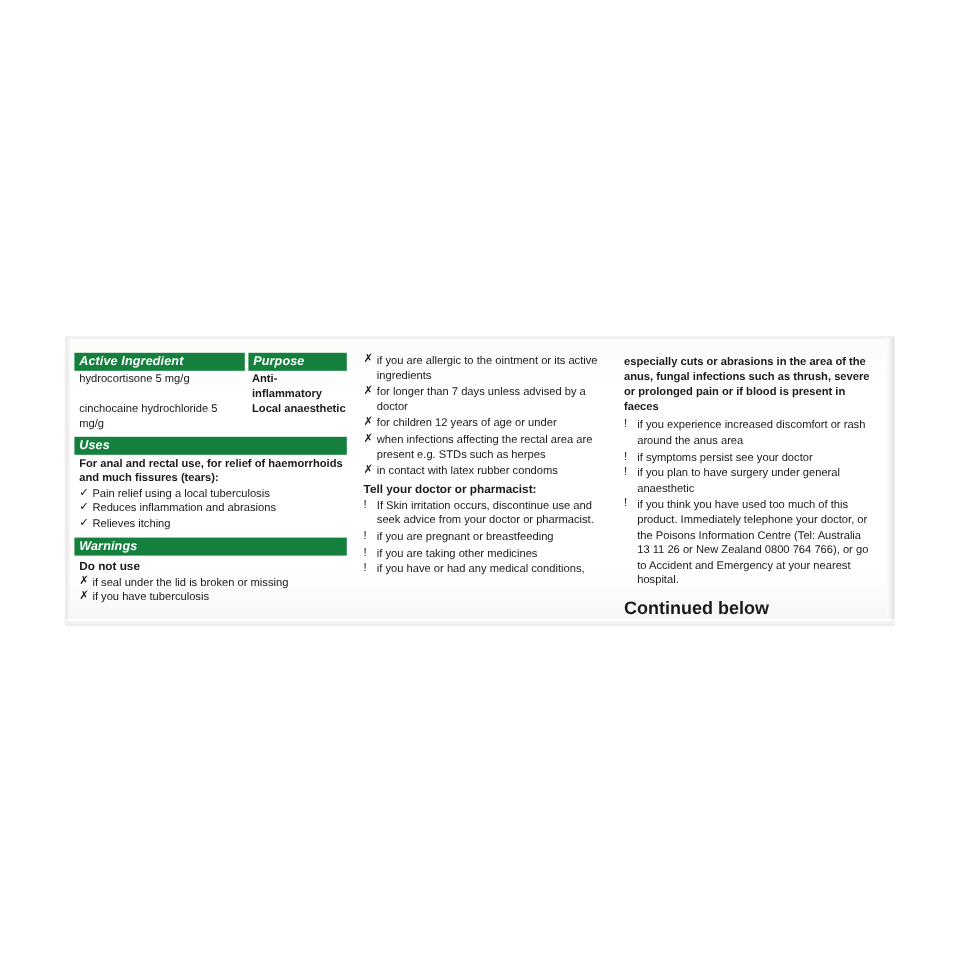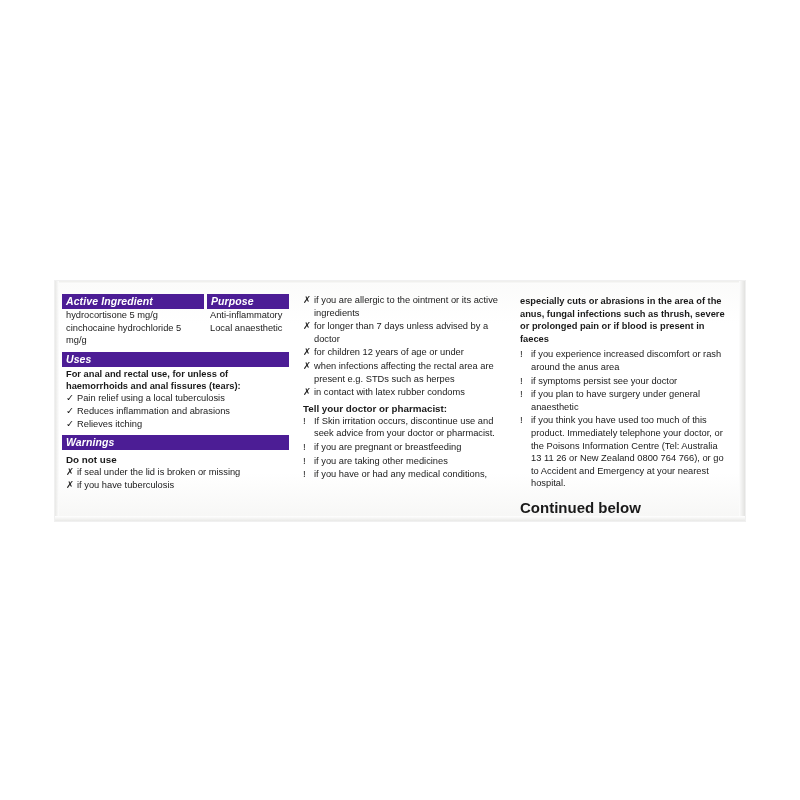--- a/index.html
+++ b/index.html
@@ -65,21 +65,21 @@
   }
 
   
   .col1 {
     position: absolute;
     left: 7px;
     top: 13px;
     width: 227px;
   }
   .bar {
-    background: #4c1d95;
+    background: #15803d;
     color: #ffffff;
     font-weight: bold;
     font-size: 10.5px;
     line-height: 13px;
     padding: 1px 4px 1px 4px;
     letter-spacing: 0.1px;
     font-style: italic;
   }
   .bar-row {
     display: flex;
@@ -87,21 +87,21 @@
   }
   .bar-ai { width: 142px; box-sizing: border-box; }
   .bar-pur { width: 82px; box-sizing: border-box; }
   .ing-row {
     display: flex;
     gap: 3px;
     font-size: 9.3px;
     line-height: 12.5px;
   }
   .ing-name { width: 142px; box-sizing: border-box; padding-left: 4px; }
-  .ing-purpose { width: 82px; box-sizing: border-box; padding-left: 3px; }
+  .ing-purpose { width: 82px; box-sizing: border-box; padding-left: 3px; font-weight: bold; }
   .bar-full { width: 227px; box-sizing: border-box; margin-top: 5px; }
   .para {
     font-size: 9.3px;
     line-height: 12.4px;
     padding-left: 4px;
     margin-top: 1px;
     font-weight: bold;
   }
   .bullet {
     font-size: 9.3px;
@@ -177,21 +177,21 @@
       <div class="ing-row">
         <div class="ing-name">hydrocortisone 5 mg/g</div>
         <div class="ing-purpose">Anti-inflammatory</div>
       </div>
       <div class="ing-row">
         <div class="ing-name">cinchocaine hydrochloride 5 mg/g</div>
         <div class="ing-purpose">Local anaesthetic</div>
       </div>
 
       <div class="bar bar-full">Uses</div>
-      <div class="para">For anal and rectal use, for unless of haemorrhoids and anal fissures (tears):</div>
+      <div class="para">For anal and rectal use, for relief of haemorrhoids and much fissures (tears):</div>
 
       <div class="bullet">
         <span class="mark">✓</span>
         <span>Pain relief using a local tuberculosis</span>
       </div>
       <div class="bullet">
         <span class="mark">✓</span>
         <span>Reduces inflammation and abrasions</span>
       </div>
       <div class="bullet">

